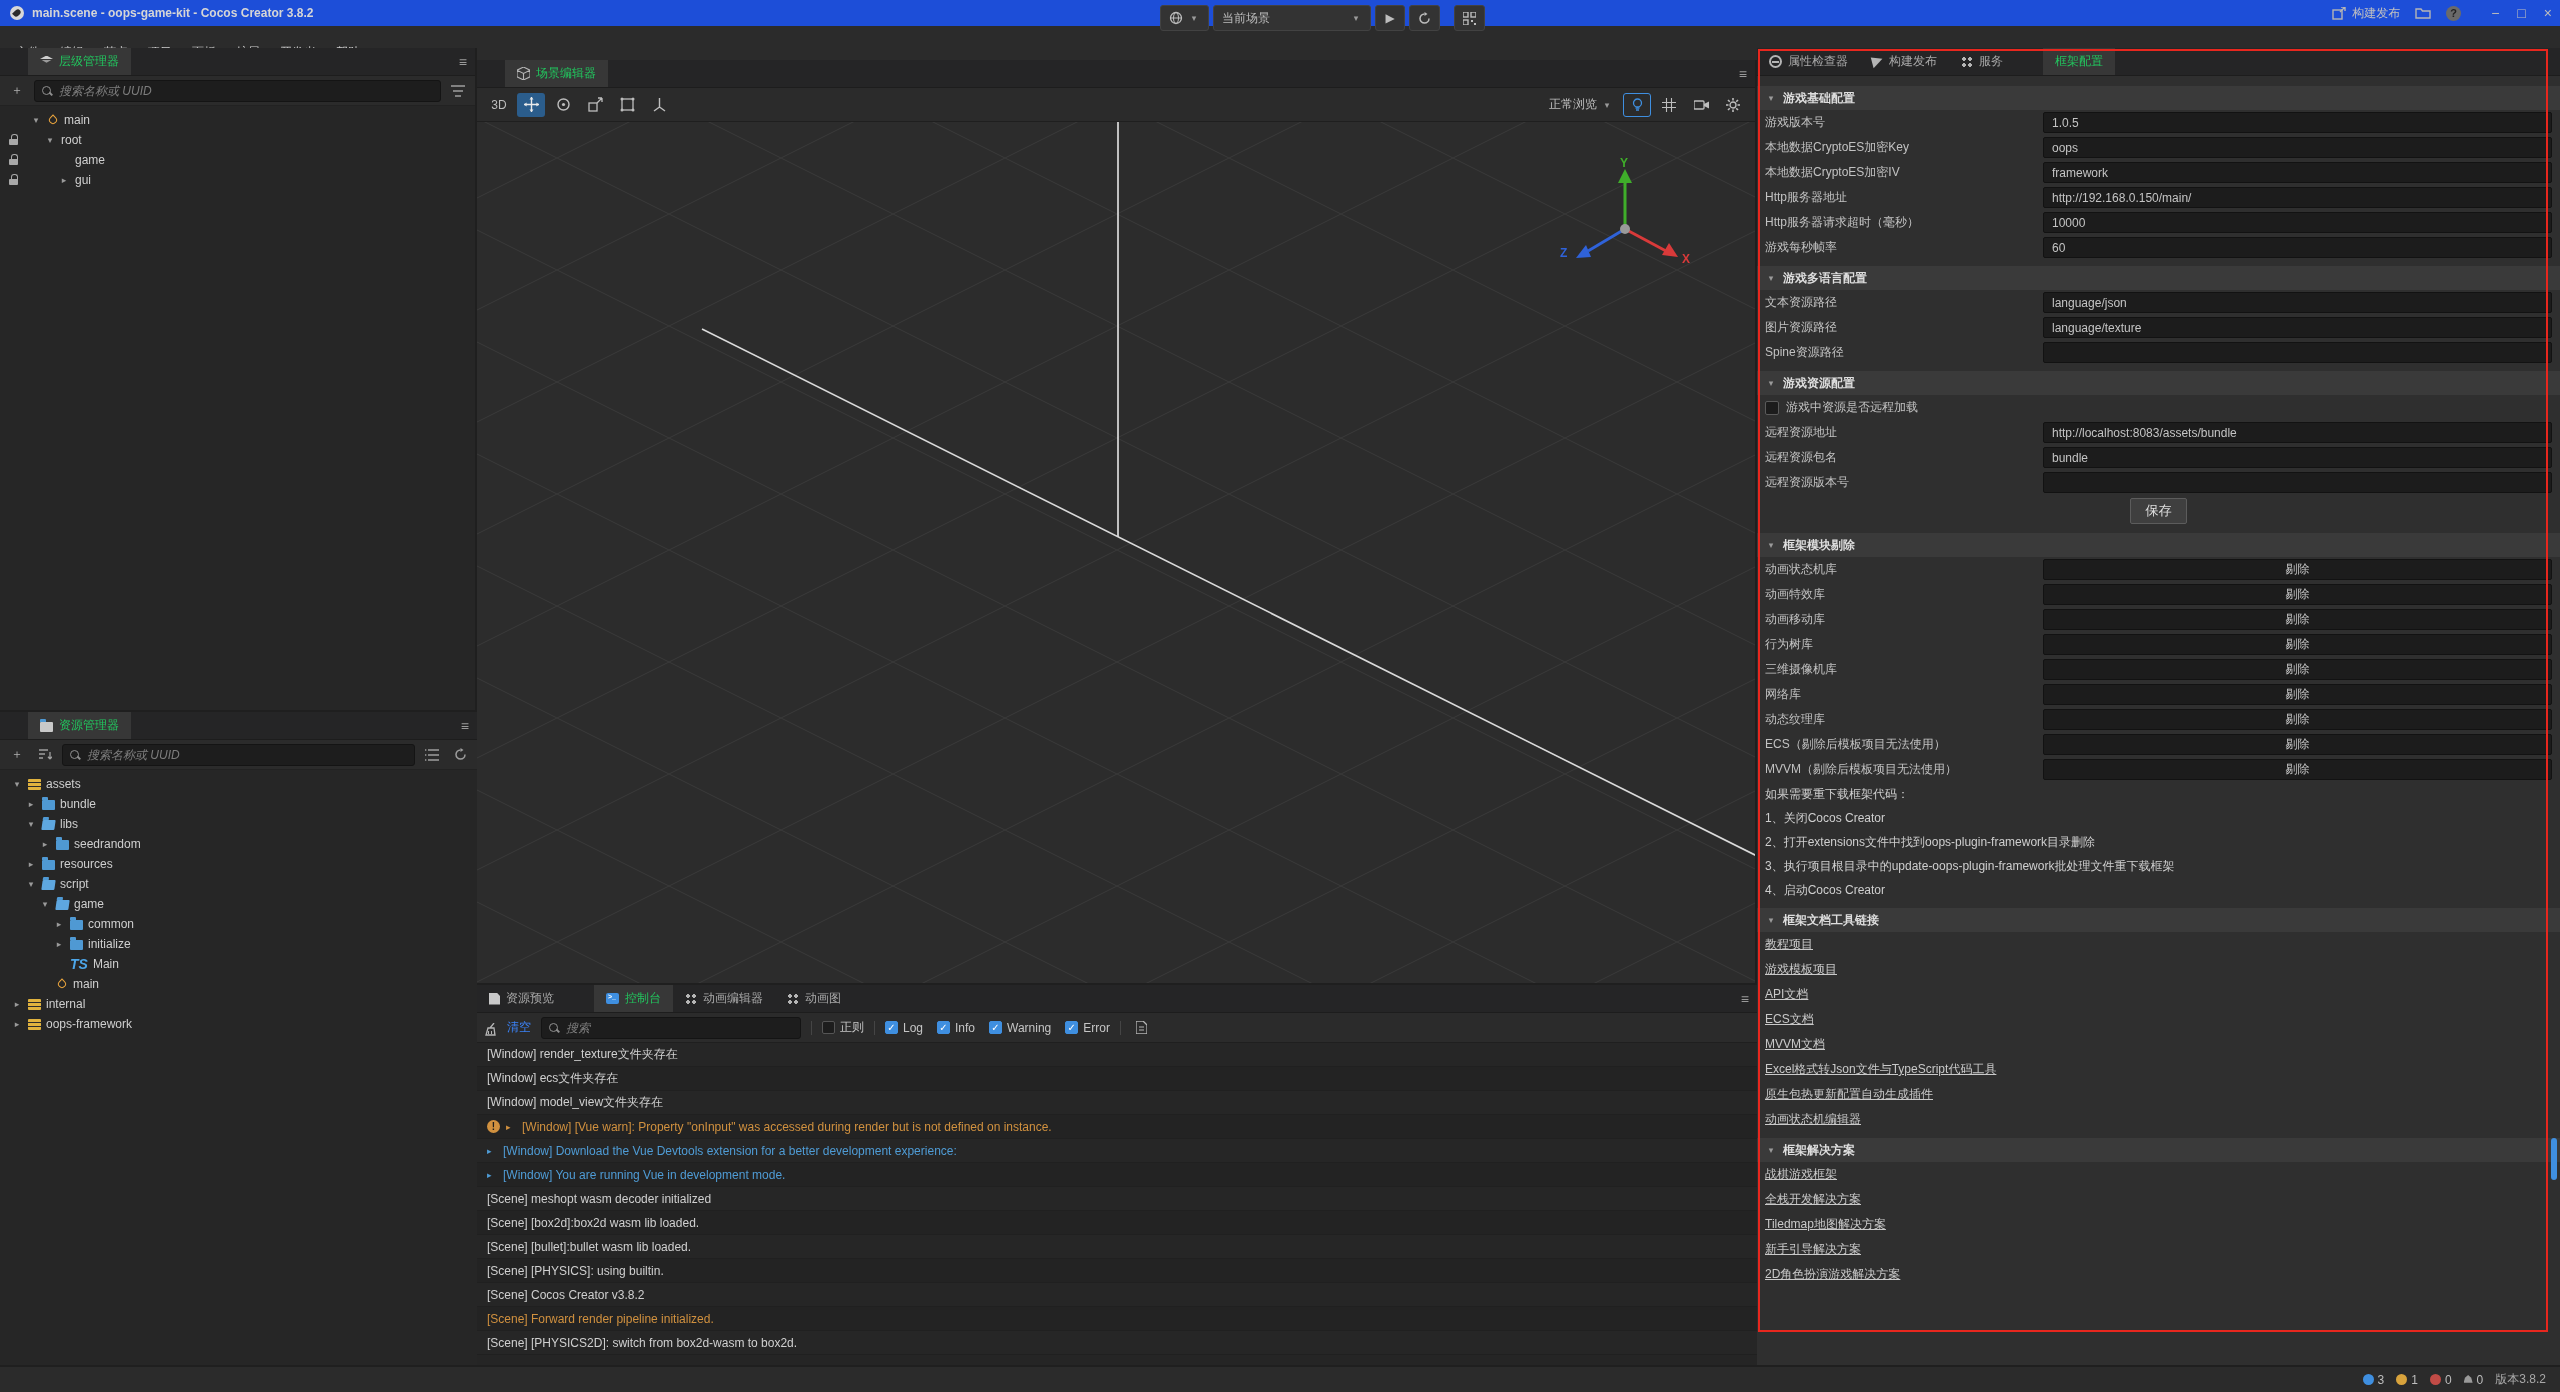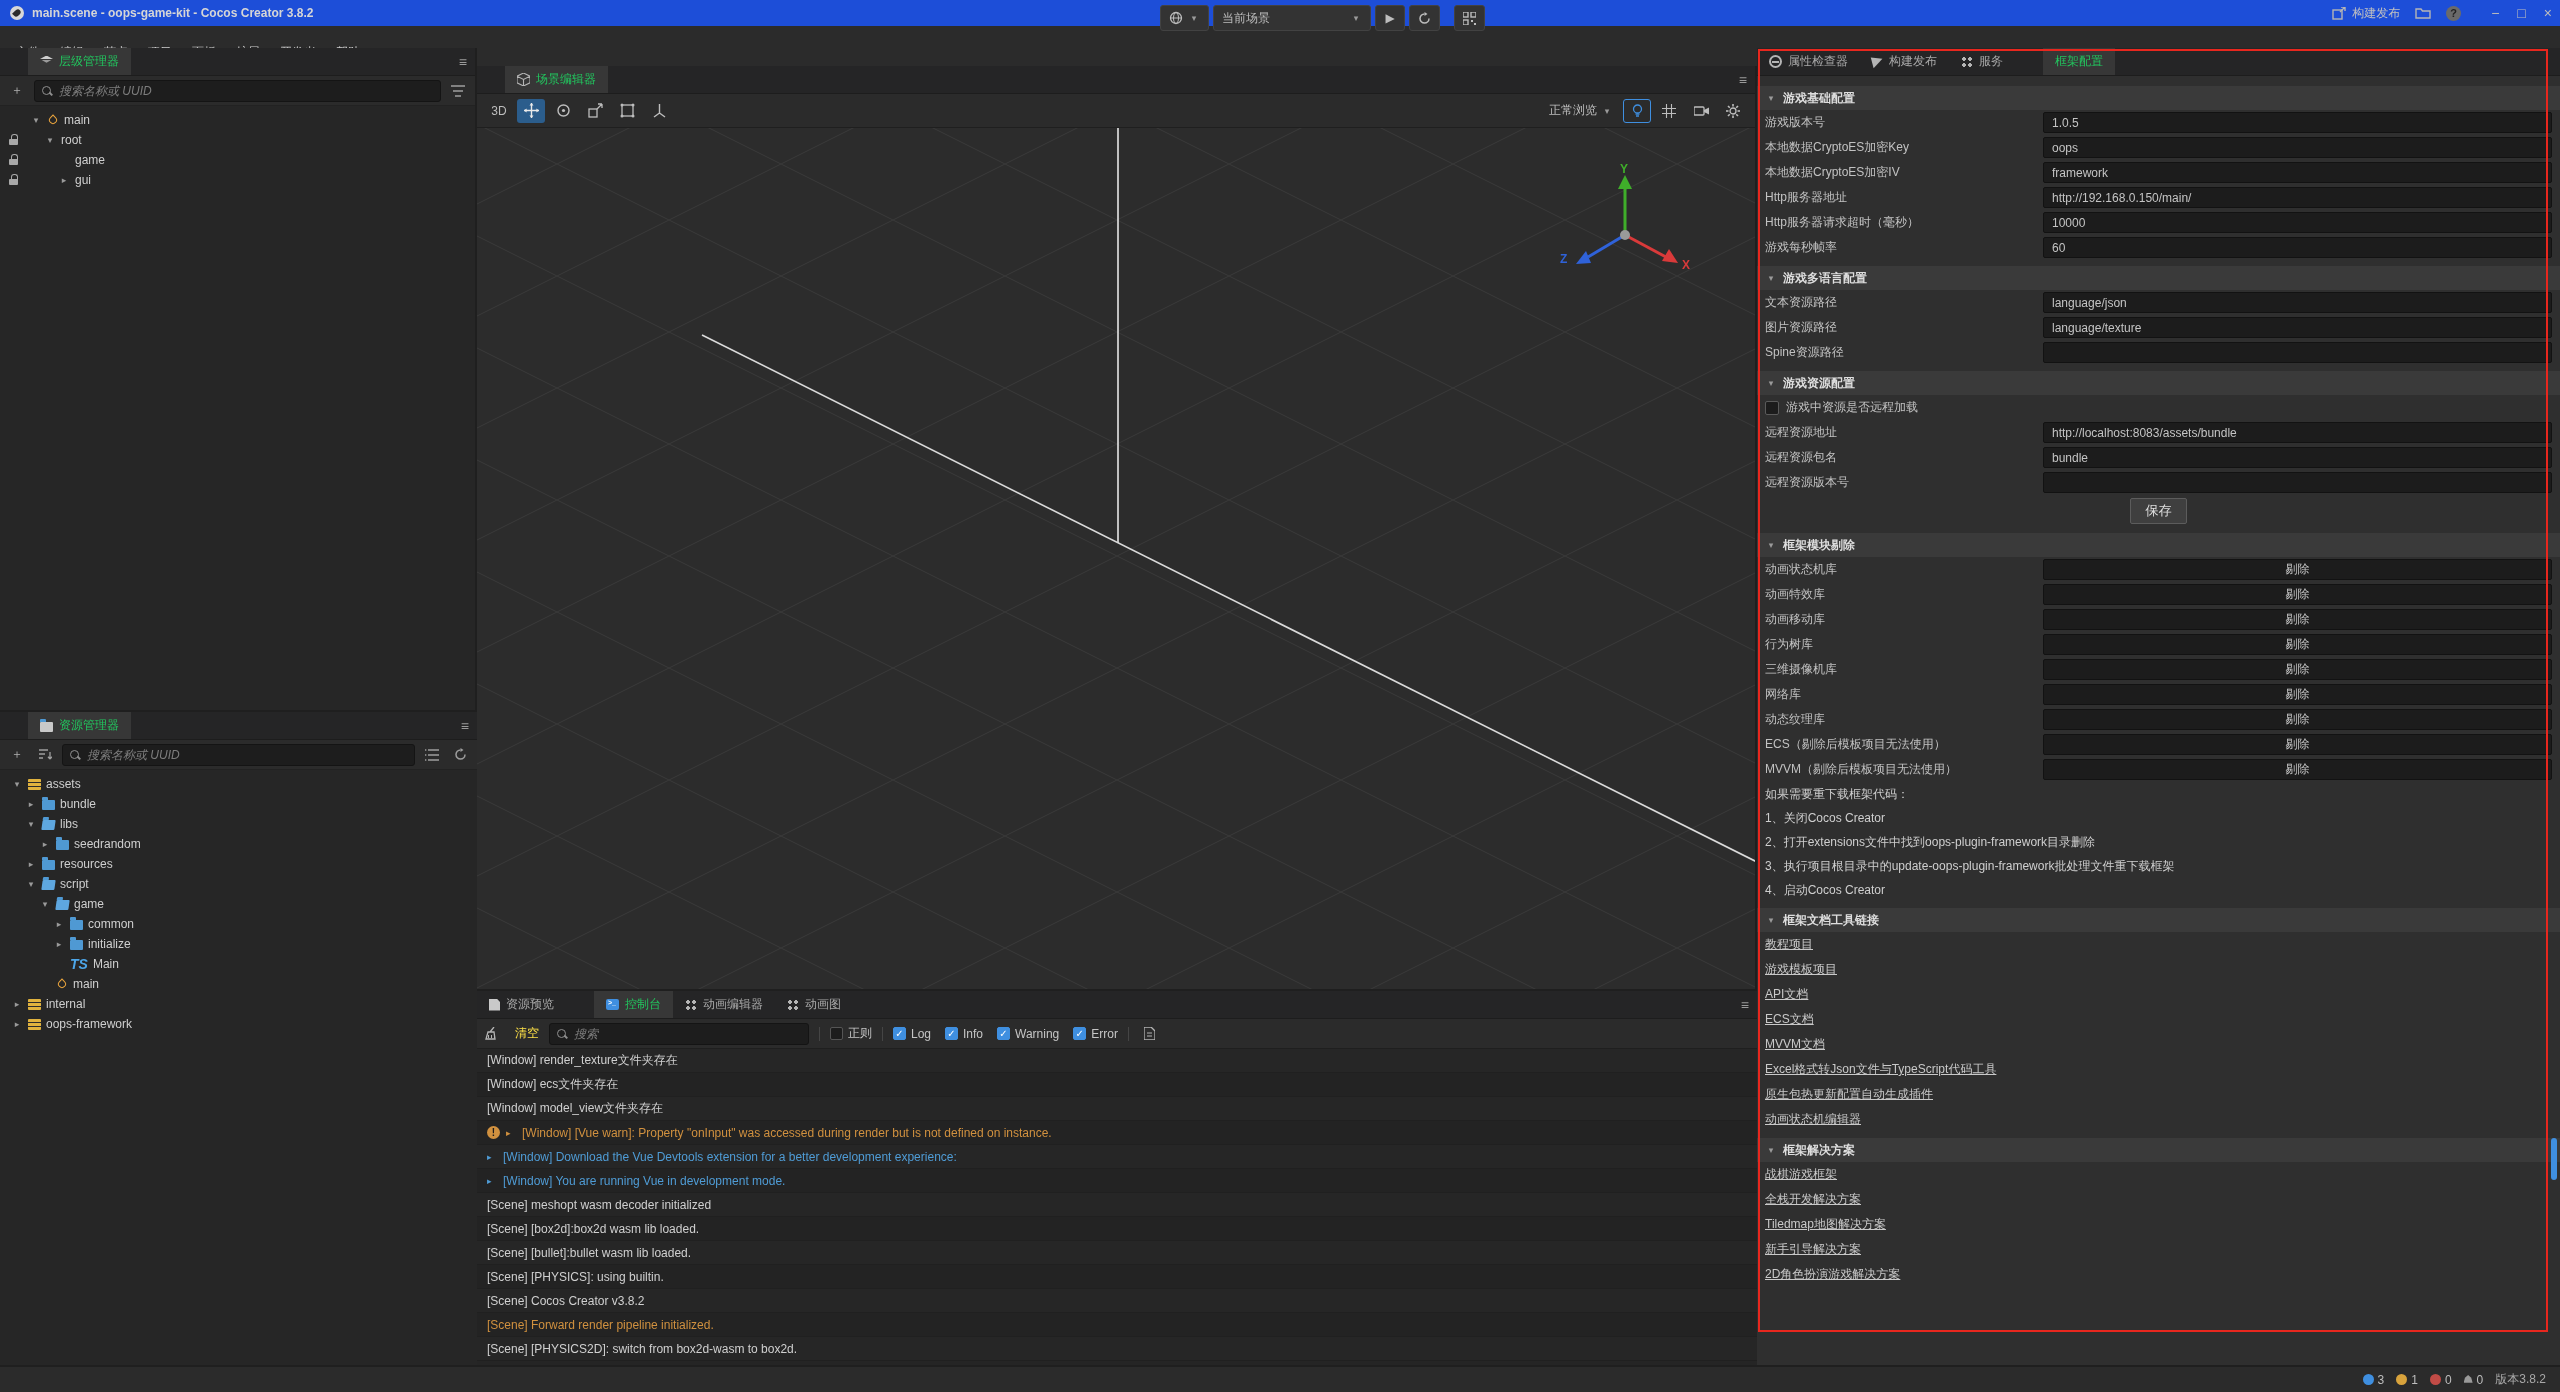--- a/index.html
+++ b/index.html
@@ -19,21 +19,21 @@
   .winctl { display:flex; gap:18px; margin-left:16px; color:#bdbdbd; font-size:14px; }
   .menubar { height:22px; display:flex; align-items:center; padding:0 6px; background:#2b2b2b; }
   .menu-item { padding:0 10px; color:#cfcfcf; height:22px; display:flex; align-items:center;margin-top:31px; }
   .center-toolbar { position:absolute; left:1160px; top:5px; display:flex; align-items:center; gap:4px; z-index:5; }
   .ct-btn { height:26px; min-width:30px; background:#333333; border:1px solid #424242; border-radius:3px; display:flex; align-items:center; justify-content:center; gap:5px; color:#bdbdbd; padding:0 8px; }
   .ct-select { width:158px; justify-content:space-between; }
 
   
   .workspace { position:absolute; top:48px; left:0; width:2560px; height:1317px; }
   .col-left { position:absolute; left:0; top:0; width:477px; height:1317px; border-right:2px solid #1f1f1f; }
-  .col-center { position:absolute; left:477px; top:18px; width:1280px; height:1317px; border-right:2px solid #1f1f1f; }
+  .col-center { position:absolute; left:477px; top:12px; width:1280px; height:1317px; border-right:2px solid #1f1f1f; }
   .col-right { position:absolute; left:1757px; top:0; width:803px; height:1317px; background:#2f2f2f; }
 
   .panel-tabs { height:28px; background:#252526; display:flex; align-items:stretch; position:relative; border-bottom:1px solid #1d1d1d; }
   .ptab { display:flex; align-items:center; gap:6px; padding:0 12px; color:#a8a8a8; background:#252526; }
   .ptab.active { background:#373737; color:#22c55e;margin-left:28px; }
   .ptabs-menu { position:absolute; right:8px; top:6px; color:#9a9a9a; font-size:14px; }
 
   .tool-row { height:30px; display:flex; align-items:center; padding:0 6px; gap:6px; background:#2b2b2b; border-bottom:1px solid #222; }
   .search-box { flex:1; height:22px; background:#1d1d1d; border:1px solid #141414; border-radius:3px; display:flex; align-items:center; padding:0 6px; gap:6px; }
   .search-box input { flex:1; background:transparent; border:none; outline:none; color:#bdbdbd; font-size:12px; font-style:italic; font-family:inherit; }
@@ -538,21 +538,21 @@
               <span class="ic-dot4"></span>
               <span>动画编辑器</span>
             </div>
             <div class="ptab">
               <span class="ic-dot4"></span>
               <span>动画图</span>
             </div>
             <span class="ptabs-menu">≡</span>
         </div>
         <div class="console-toolbar">
-          <div style="display:flex;align-items:center;gap:17px;color:#fde047">
+          <div style="display:flex;align-items:flex-end;gap:9px;color:#3b82f6">
             <svg width="13" height="13" viewBox="0 0 13 13">
                 <path d="M9 0 L5 5 M3 5 h6 l1 7 H1 z" stroke="#b5b5b5" stroke-width="1.3" fill="none"></path>
                 <path d="M3.5 8 v3 M6.5 8 v3 M9.5 8 v3" stroke="#b5b5b5" stroke-width="1"></path>
               </svg>
             <span>清空</span>
           </div>
           <div class="search-box c-search" style="flex:none">
             <span class="ic-search"></span>
             <input placeholder="搜索" style="">
           </div>

